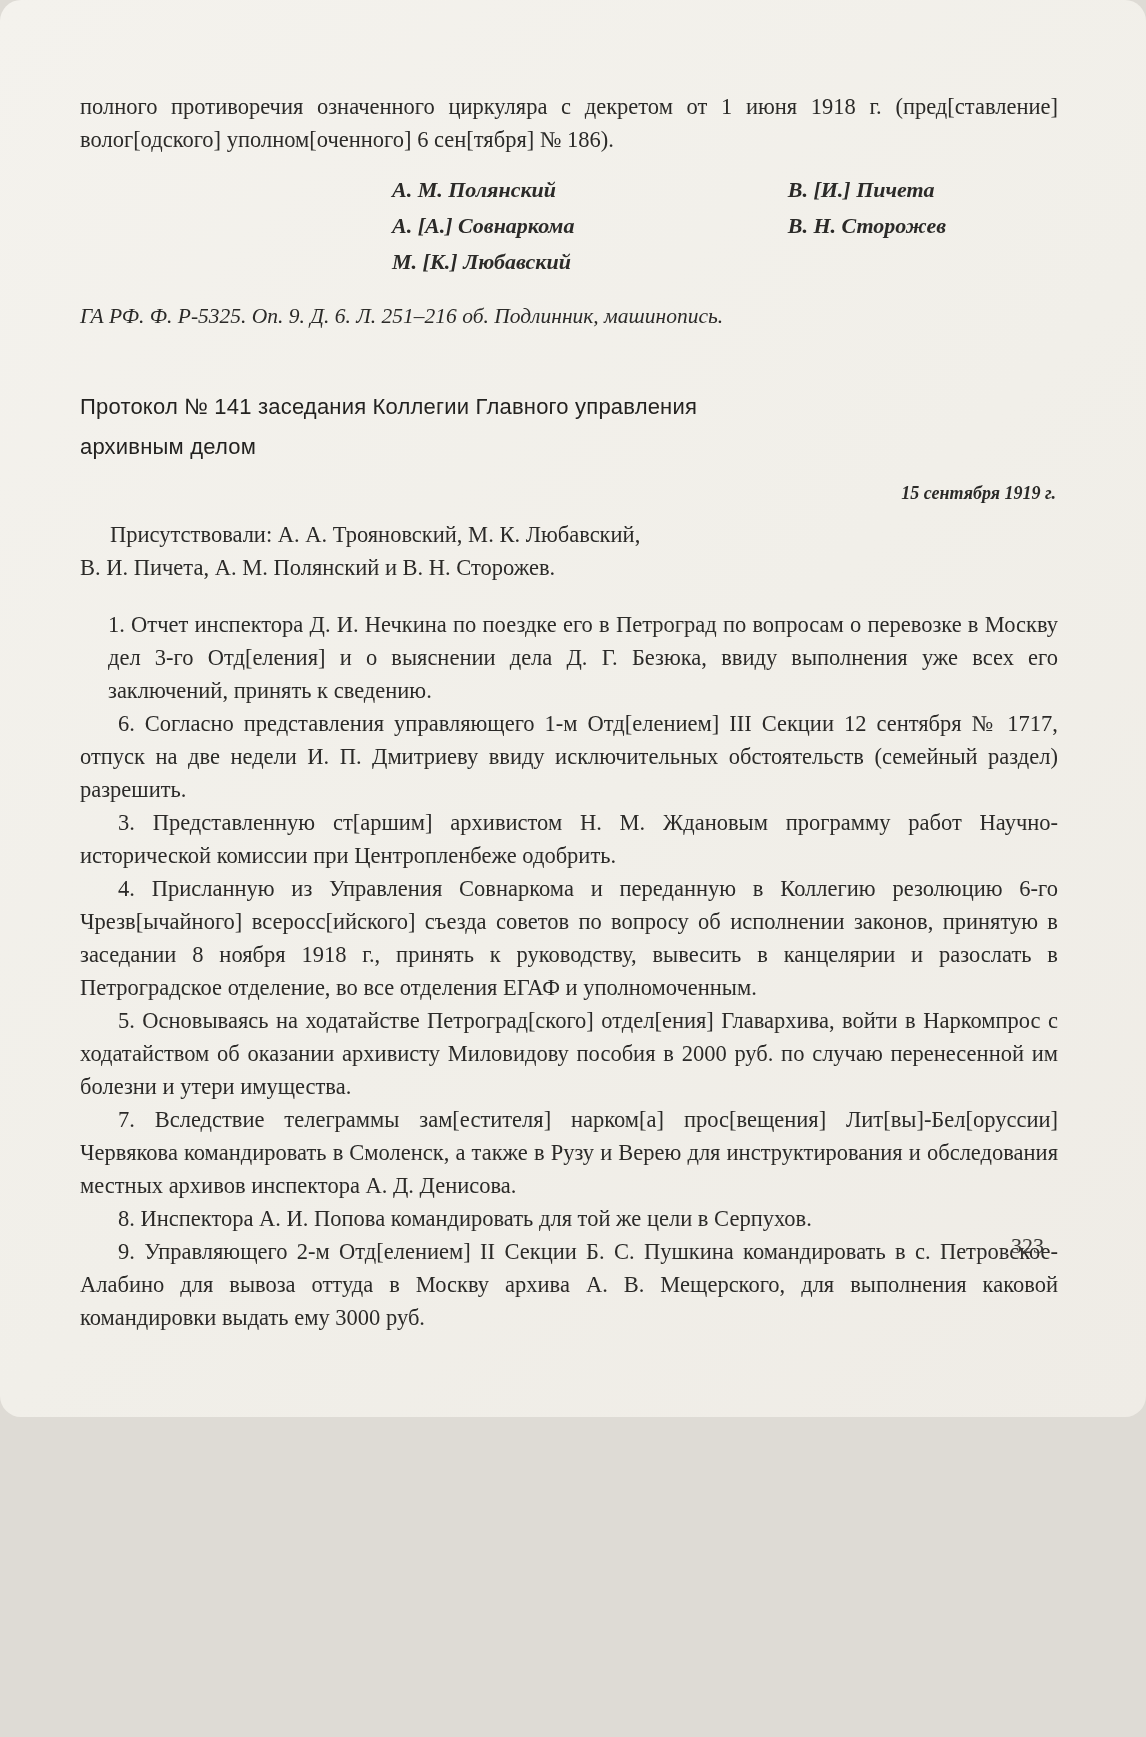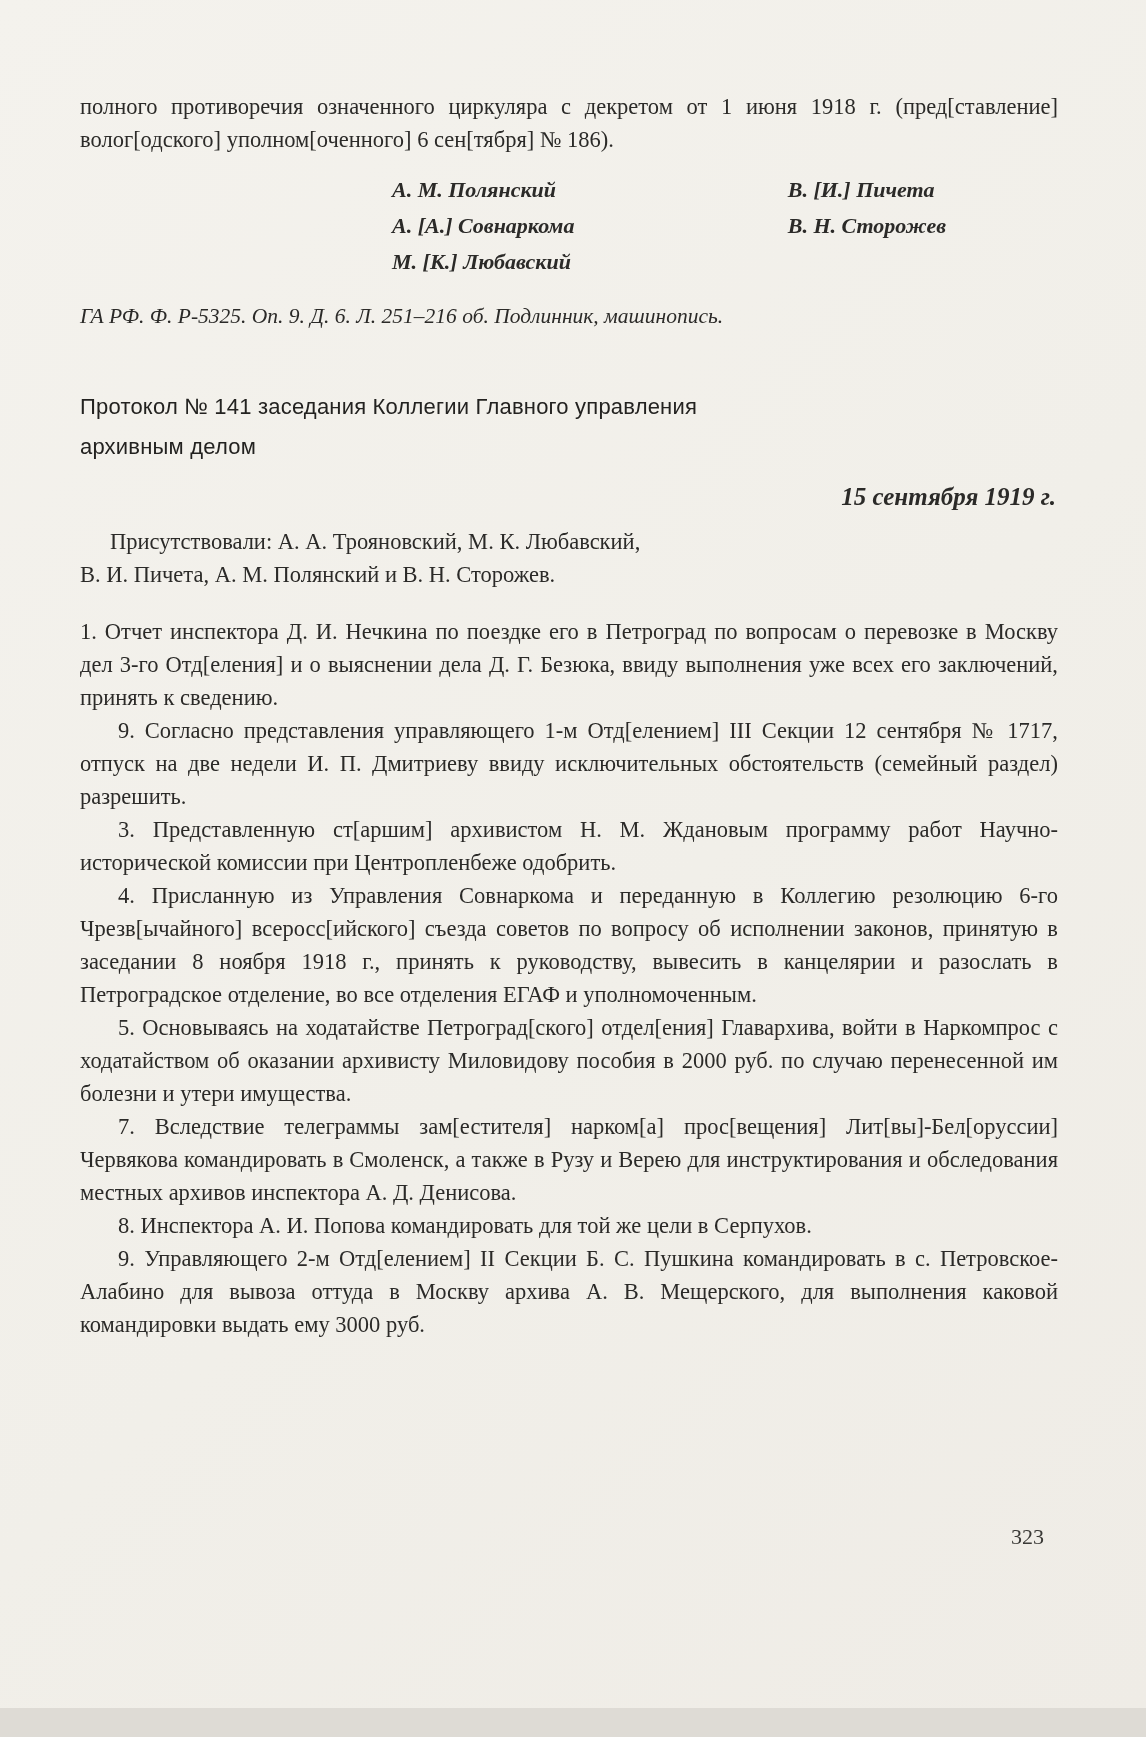--- a/index.html
+++ b/index.html
@@ -1,25 +1,26 @@
 <!DOCTYPE html>
 <html><head>
 <meta charset="utf-8">
 <style>
   * { margin: 0; padding: 0; box-sizing: border-box; }
   html, body { background: #dedbd5; }
   .page {
     width: 1146px;
-    height: 1708px;
+    height: 1417px;
     margin: 0 auto;
     position: relative;
     background: linear-gradient(135deg, #f4f2ed 0%, #f1efe9 55%, #efece6 100%);
     font-family: "Liberation Serif", serif;
     color: #2b2a28;
     overflow: hidden;
+    border-radius: 21px;
   }
   .content { padding: 90px 88px 0 80px; }
 
   .body-text {
     font-size: 22.5px;
     line-height: 33px;
     text-align: justify;
   }
   .intro { margin-bottom: 16px; }
 
@@ -53,33 +54,33 @@
     line-height: 40px;
     max-width: 660px;
     margin-top: 54px;
     margin-bottom: 16px;
     color: #232220;
     letter-spacing: 0.2px;
   }
 
   .doc-date {
     text-align: right;
-    font-size: 25px;
+    font-size: 18px;
     font-weight: bold;
     font-style: italic;
     margin-bottom: 14px;
     padding-right: 2px;
   }
 
   .attendees { margin-bottom: 24px; }
   .attendees-line { font-size: 22.5px; line-height: 33px; }
   .attendees-line:first-child { text-indent: 30px; }
 
   .items .item { text-indent: 38px; }
-  .items .item:first-child { text-indent: 0; }
+  .items .item:first-child { text-indent: 0; margin-left: 28px; }
 
   .page-number {
     position: absolute;
     right: 102px;
     bottom: 158px;
     font-size: 22px;
     color: #3a3936;
   }
 </style>
 </head>
@@ -108,21 +109,21 @@
 
     <p class="doc-date">15 сентября 1919 г.</p>
 
     <div class="attendees">
         <div class="attendees-line">Присутствовали: А. А. Трояновский, М. К. Любавский,</div>
         <div class="attendees-line">В. И. Пичета, А. М. Полянский и В. Н. Сторожев.</div>
       </div>
 
     <div class="items">
         <p class="body-text item">1. Отчет инспектора Д. И. Нечкина по поездке его в Петроград по вопросам о перевозке в Москву дел 3-го Отд[еления] и о выяснении дела Д. Г. Безюка, ввиду выполнения уже всех его заключений, принять к сведению.</p>
-        <p class="body-text item">9. Согласно представления управляющего 1-м Отд[елением] III Секции 12 сентября № 1717, отпуск на две недели И. П. Дмитриеву ввиду исключительных обстоятельств (семейный раздел) разрешить.</p>
+        <p class="body-text item">6. Согласно представления управляющего 1-м Отд[елением] III Секции 12 сентября № 1717, отпуск на две недели И. П. Дмитриеву ввиду исключительных обстоятельств (семейный раздел) разрешить.</p>
         <p class="body-text item">3. Представленную ст[аршим] архивистом Н. М. Ждановым программу работ Научно-исторической комиссии при Центропленбеже одобрить.</p>
         <p class="body-text item">4. Присланную из Управления Совнаркома и переданную в Коллегию резолюцию 6-го Чрезв[ычайного] всеросс[ийского] съезда советов по вопросу об исполнении законов, принятую в заседании 8 ноября 1918 г., принять к руководству, вывесить в канцелярии и разослать в Петроградское отделение, во все отделения ЕГАФ и уполномоченным.</p>
         <p class="body-text item">5. Основываясь на ходатайстве Петроград[ского] отдел[ения] Главархива, войти в Наркомпрос с ходатайством об оказании архивисту Миловидову пособия в 2000 руб. по случаю перенесенной им болезни и утери имущества.</p>
         <p class="body-text item">7. Вследствие телеграммы зам[естителя] нарком[а] прос[вещения] Лит[вы]-Бел[оруссии] Червякова командировать в Смоленск, а также в Рузу и Верею для инструктирования и обследования местных архивов инспектора А. Д. Денисова.</p>
         <p class="body-text item">8. Инспектора А. И. Попова командировать для той же цели в Серпухов.</p>
         <p class="body-text item">9. Управляющего 2-м Отд[елением] II Секции Б. С. Пушкина командировать в с. Петровское-Алабино для вывоза оттуда в Москву архива А. В. Мещерского, для выполнения каковой командировки выдать ему 3000 руб.</p>
       </div>
 
   </div>
 

